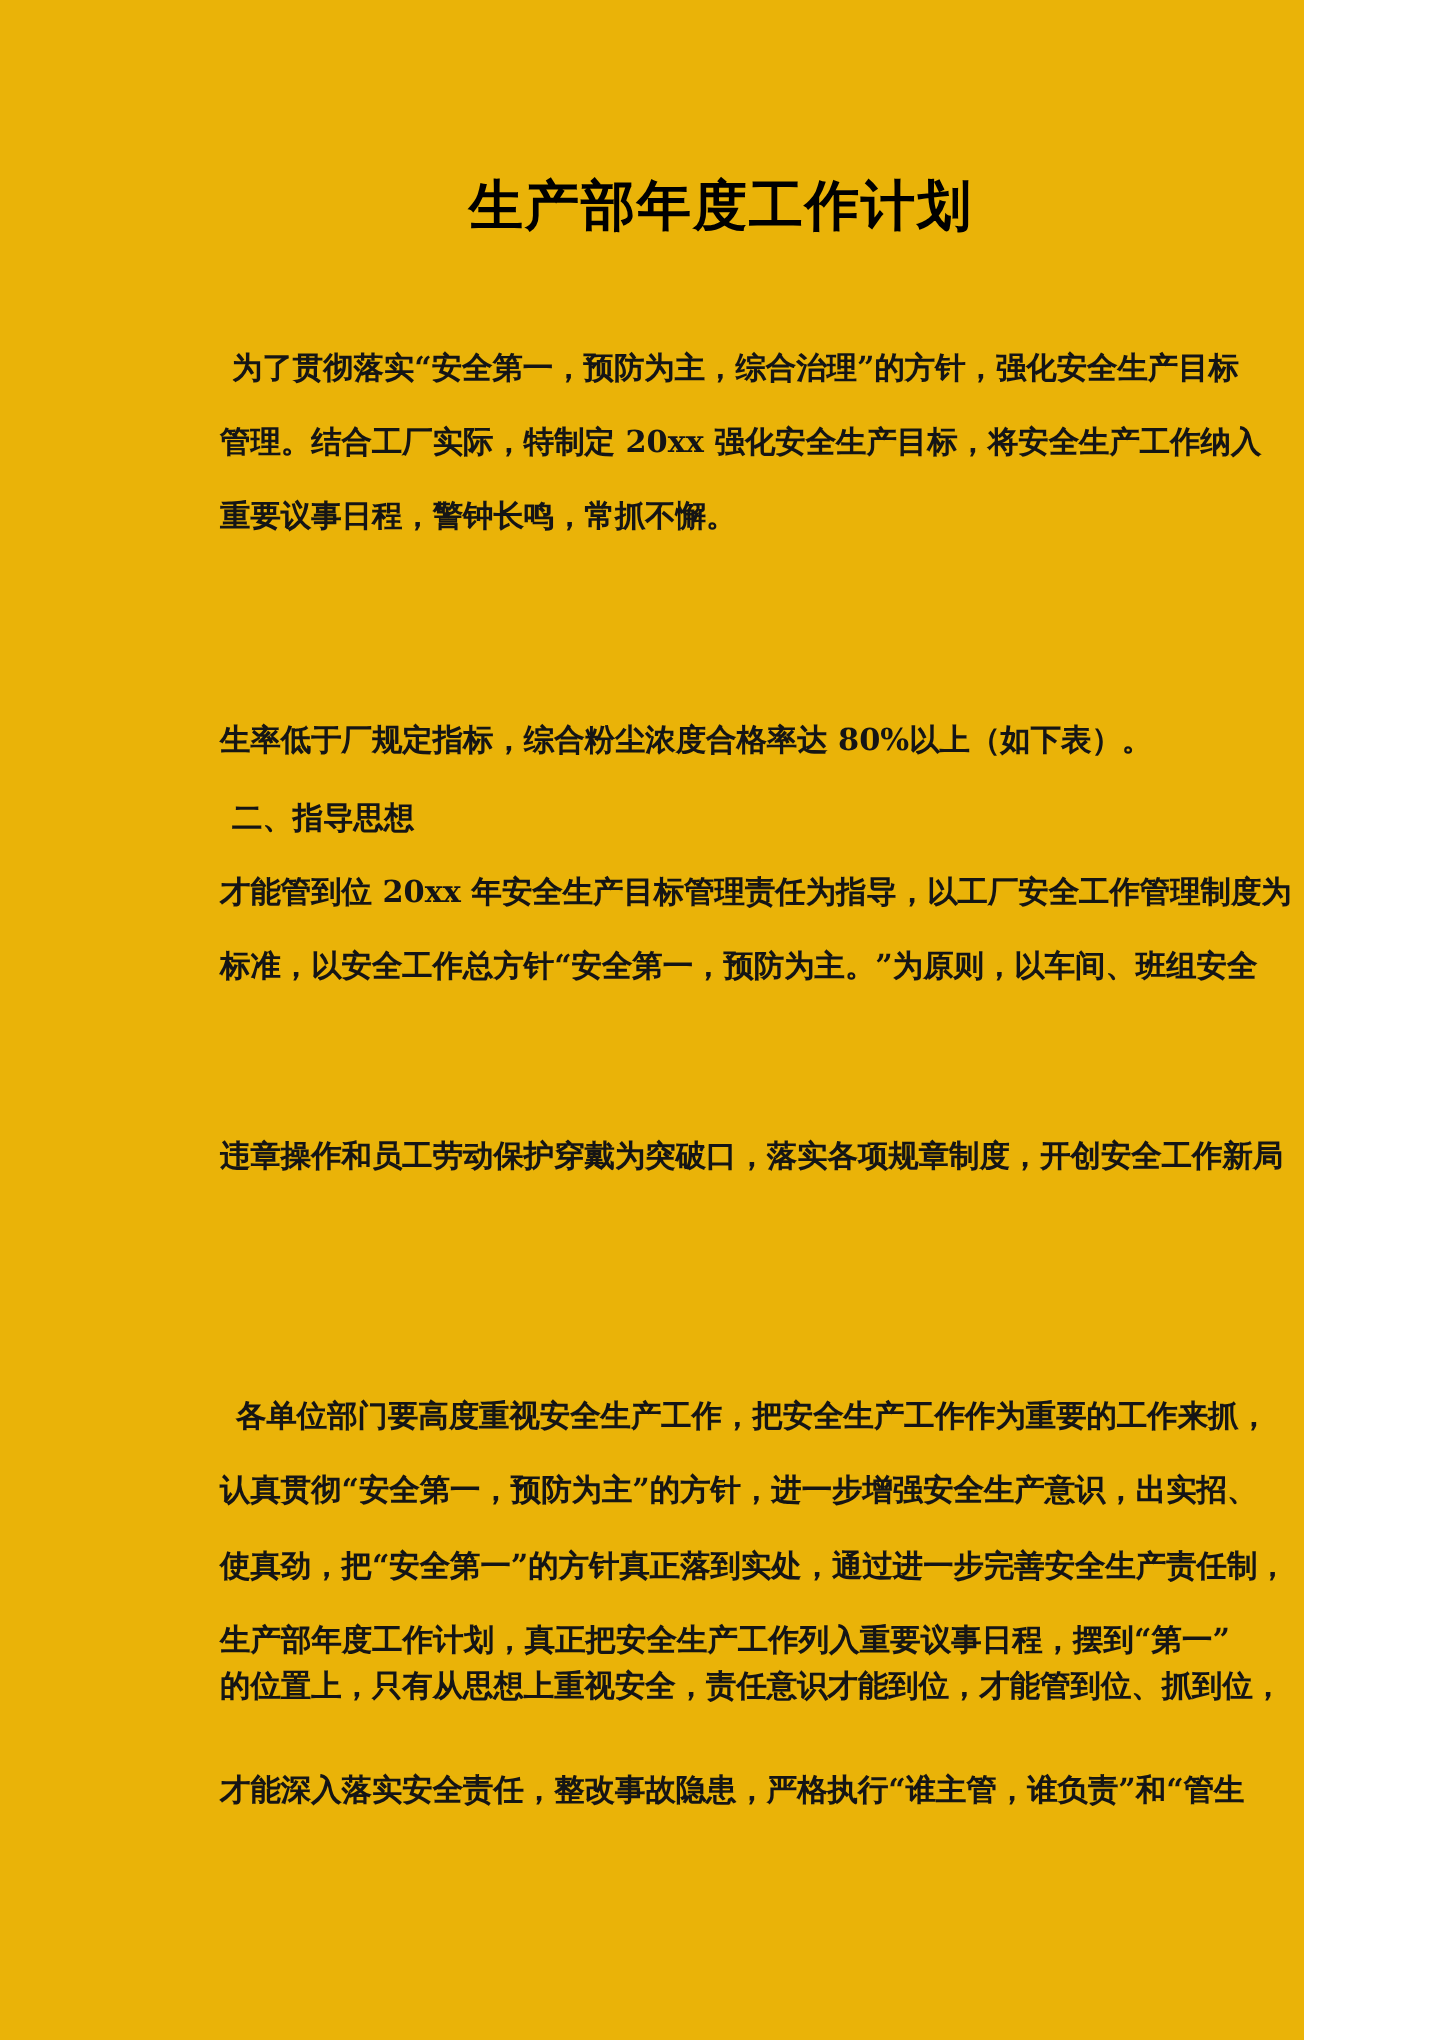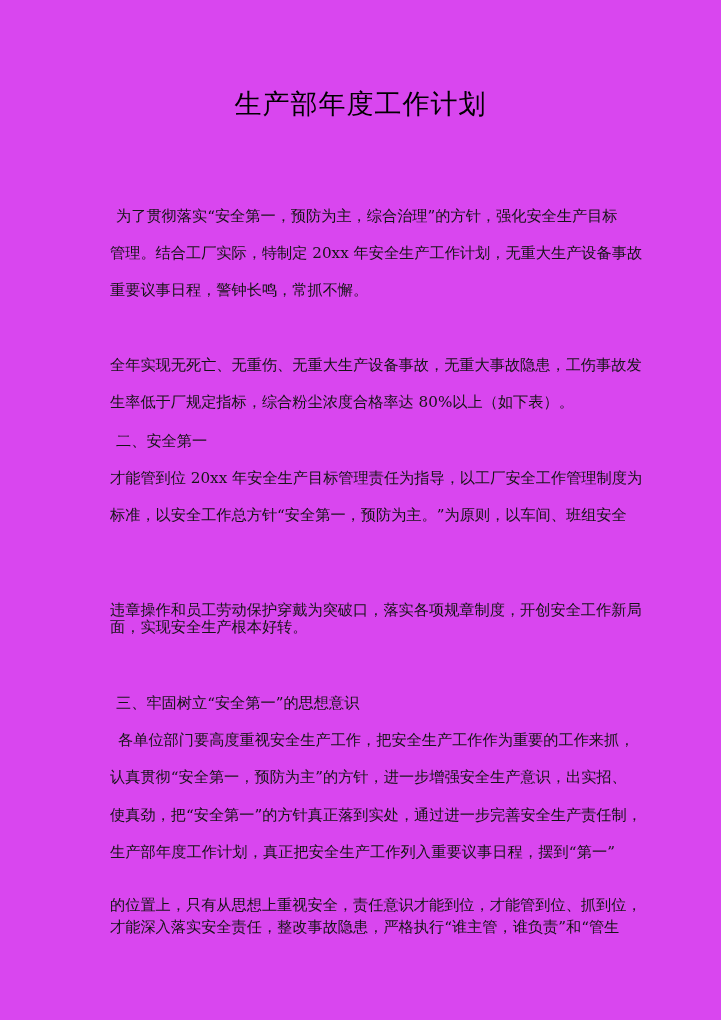--- a/index.html
+++ b/index.html
@@ -12,23 +12,24 @@
     height: 1020px;
     position: relative;
     overflow: hidden;
     font-family: "DejaVu Serif", "Liberation Serif", serif;
     color: #111111;
   }
   .page {
     position: absolute;
     left: 0;
     top: 0;
-    width: 721px;
+    width: 652px;
     height: 1020px;
-    background: #d946ef;
+    background: #eab308;
+    font-weight: bold;
   }
   .title {
     position: absolute;
     left: 0;
     width: 721px;
     top: 84px;
     text-align: center;
     font-size: 27px;
     line-height: 40px;
     color: #000000;
@@ -37,48 +38,44 @@
   .line {
     position: absolute;
     left: 110px;
     width: 505px;
     font-size: 15.2px;
     line-height: 22px;
     white-space: nowrap;
     color: #151515;
     text-align: justify;
     text-align-last: justify;
-    margin-top: 32px;
   }
   .line.last {
     text-align: right;
     text-align-last: left;
   }
   .indent1 { left: 116px; width: 499px; }
   .indent2 { left: 118px; width: 497px; }
 </style>
 </head>
 <body>
 
 <div class="page">
   <div class="title">生产部年度工作计划</div>
 
   <div class="line indent1" style="top: 173px;">为了贯彻落实“安全第一，预防为主，综合治理”的方针，强化安全生产目标</div>
-  <div class="line" style="top: 210px;">管理。结合工厂实际，特制定 20xx 年安全生产工作计划，无重大生产设备事故</div>
+  <div class="line" style="top: 210px;">管理。结合工厂实际，特制定 20xx 强化安全生产目标，将安全生产工作纳入</div>
   <div class="line last" style="top: 247px;">重要议事日程，警钟长鸣，常抓不懈。</div>
 
-  <div class="line" style="top: 322px;">全年实现无死亡、无重伤、无重大生产设备事故，无重大事故隐患，工伤事故发</div>
   <div class="line last" style="top: 359px;">生率低于厂规定指标，综合粉尘浓度合格率达 80%以上（如下表）。</div>
 
-  <div class="line indent1 last" style="top: 398px;">二、安全第一</div>
+  <div class="line indent1 last" style="top: 398px;">二、指导思想</div>
   <div class="line" style="top: 435px;">才能管到位 20xx 年安全生产目标管理责任为指导，以工厂安全工作管理制度为</div>
   <div class="line" style="top: 472px;">标准，以安全工作总方针“安全第一，预防为主。”为原则，以车间、班组安全</div>
   <div class="line" style="top: 567px;">违章操作和员工劳动保护穿戴为突破口，落实各项规章制度，开创安全工作新局</div>
-  <div class="line last" style="top: 584px;">面，实现安全生产根本好转。</div>
 
-  <div class="line indent1 last" style="top: 660px;">三、牢固树立“安全第一”的思想意识</div>
   <div class="line indent2" style="top: 697px;">各单位部门要高度重视安全生产工作，把安全生产工作作为重要的工作来抓，</div>
   <div class="line" style="top: 734px;">认真贯彻“安全第一，预防为主”的方针，进一步增强安全生产意识，出实招、</div>
   <div class="line" style="top: 772px;">使真劲，把“安全第一”的方针真正落到实处，通过进一步完善安全生产责任制，</div>
   <div class="line" style="top: 809px;">生产部年度工作计划，真正把安全生产工作列入重要议事日程，摆到“第一”</div>
-  <div class="line" style="top: 862px;">的位置上，只有从思想上重视安全，责任意识才能到位，才能管到位、抓到位，</div>
+  <div class="line" style="top: 832px;">的位置上，只有从思想上重视安全，责任意识才能到位，才能管到位、抓到位，</div>
   <div class="line" style="top: 884px;">才能深入落实安全责任，整改事故隐患，严格执行“谁主管，谁负责”和“管生</div>
 </div>
 
 </body></html>

